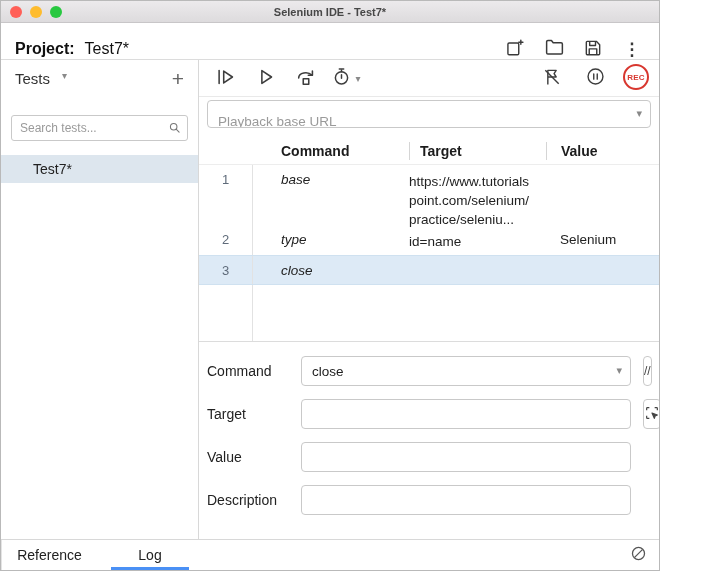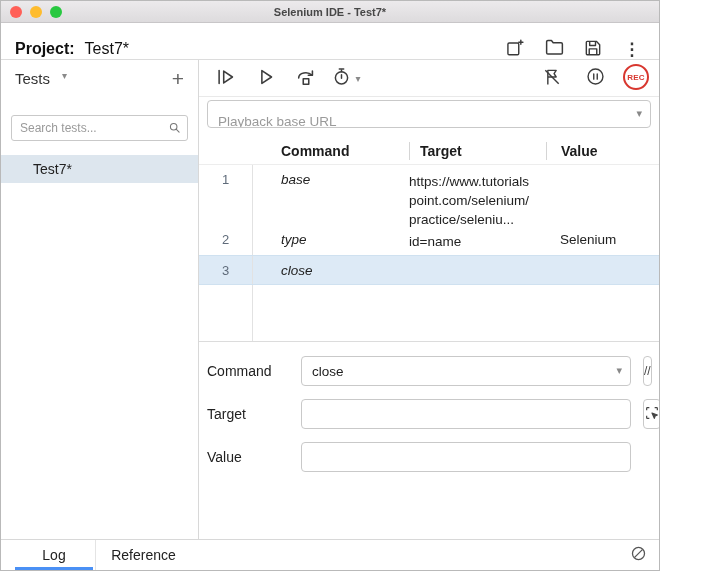--- a/index.html
+++ b/index.html
@@ -305,32 +305,38 @@
                 </svg>
             </span>
           </button>
         </div>
         <div class="form-row">
           <span class="form-label">Value</span>
           <div class="fi-wrap">
             <input class="form-input" type="text" style="">
           </div>
         </div>
+        <div class="form-row">
+          <span class="form-label">Description</span>
+          <div class="fi-wrap">
+            <input class="form-input" type="text" style="">
+          </div>
+        </div>
       </div>
 
     </main>
   </div>
 
   <footer class="footer">
+    <div class="tab tab-ref">
+      <span>Reference</span>
+    </div>
     <div class="tab tab-log">
       <span>Log</span>
       <span class="tab-underline"></span>
-    </div>
-    <div class="tab tab-ref">
-      <span>Reference</span>
     </div>
     <div class="footer-right">
       <span>
         <svg width="17" height="17" viewBox="0 0 24 24" fill="none" stroke="currentColor" stroke-width="1.8">
             <circle cx="12" cy="12" r="8.5"></circle>
             <path d="M6.5 17.5 17.5 6.5"></path>
           </svg>
       </span>
     </div>
   </footer>

